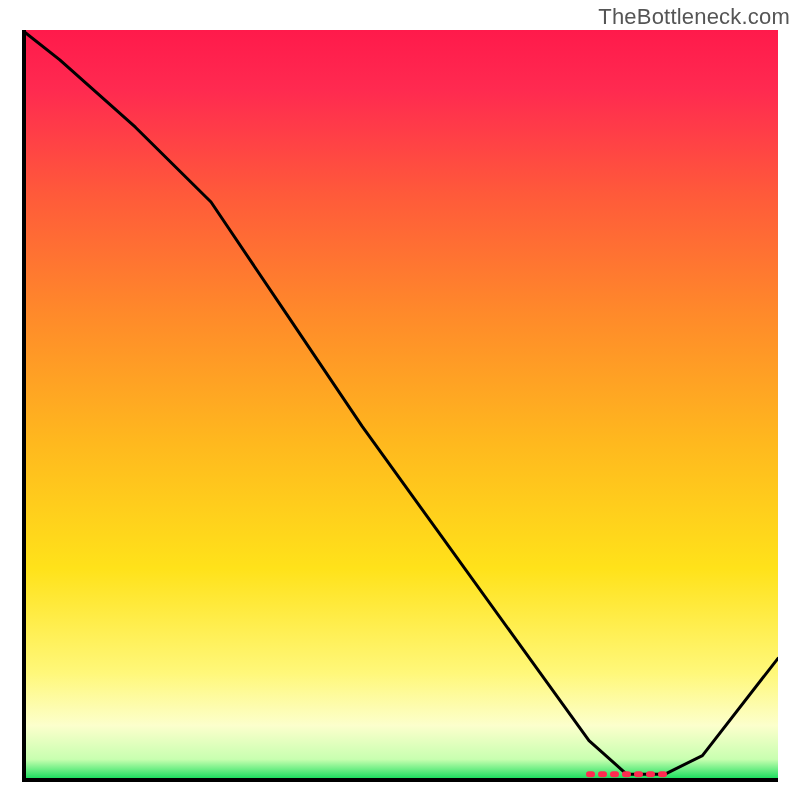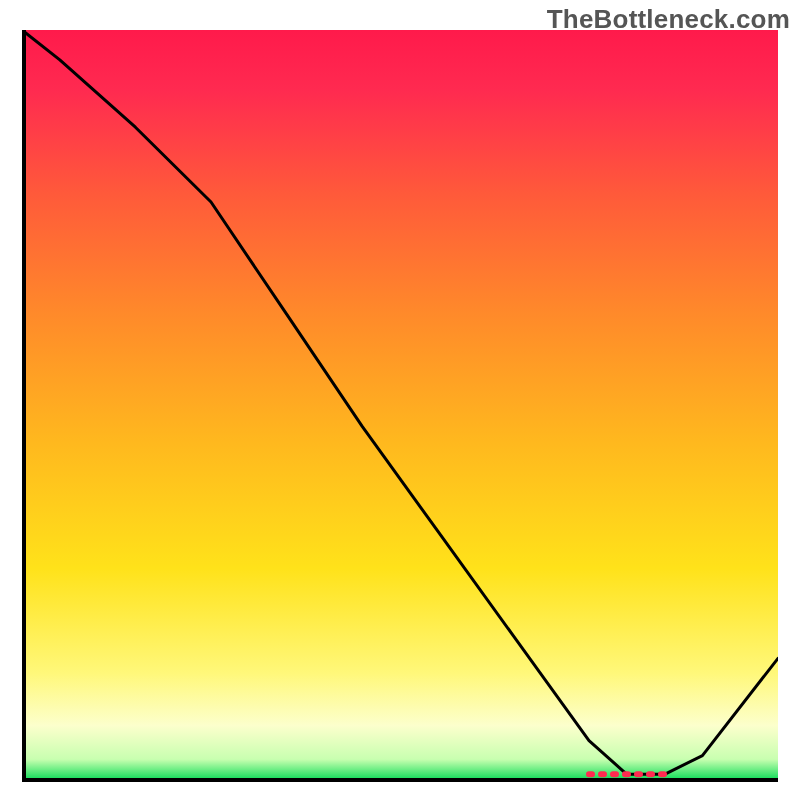--- a/index.html
+++ b/index.html
@@ -13,22 +13,22 @@
   }
   .frame {
     position: relative;
     width: 800px;
     height: 800px;
   }
   .attribution {
     position: absolute;
     top: 4px;
     right: 10px;
-    font-size: 26px;
-    font-weight: 700;
+    font-size: 22px;
+    font-weight: 400;
     color: #555;
     letter-spacing: 0.2px;
   }
   .plot-box {
     position: absolute;
     left: 22px;
     top: 30px;
     width: 756px;   
     height: 748px;  
     box-sizing: border-box;

